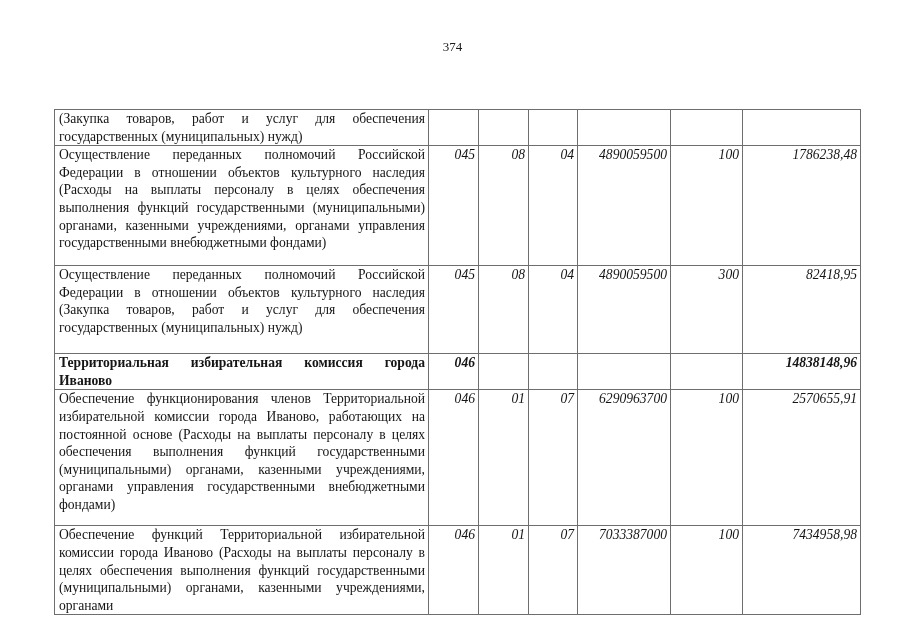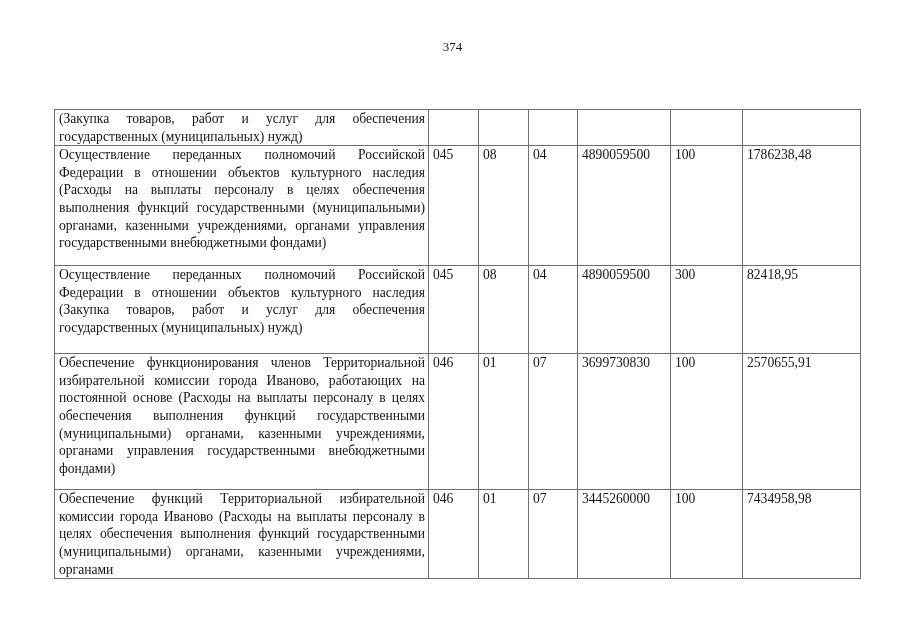--- a/index.html
+++ b/index.html
@@ -36,22 +36,23 @@
     padding: 0 3px 0 4px;
     font-size: 13.6px;
     line-height: 17.6px;
     overflow: hidden;
   }
   td.desc {
     text-align: justify;
     text-justify: inter-word;
   }
   td.num {
-    text-align: left;
+    text-align: right;
     padding: 0 1px;
+    font-style: italic;
   }
   tr.bold-row td { font-weight: bold; }
   td.desc.cut { text-align-last: justify; }
 </style>
 </head>
 <body>
 
 <div class="page">
 
   <div class="page-number">374</div>
@@ -87,34 +88,43 @@
       </tr>
       <tr style="height:88px">
         <td class="desc">Осуществление переданных полномочий Российской Федерации в отношении объектов культурного наследия (Закупка товаров, работ и услуг для обеспечения государственных (муниципальных) нужд)</td>
         <td class="num">045</td>
         <td class="num">08</td>
         <td class="num">04</td>
         <td class="num">4890059500</td>
         <td class="num">300</td>
         <td class="num">82418,95</td>
       </tr>
+      <tr class="bold-row" style="height:35px">
+        <td class="desc">Территориальная избирательная комиссия города Иваново</td>
+        <td class="num">046</td>
+        <td class="num"></td>
+        <td class="num"></td>
+        <td class="num"></td>
+        <td class="num"></td>
+        <td class="num">14838148,96</td>
+      </tr>
       <tr style="height:136px">
         <td class="desc">Обеспечение функционирования членов Территориальной избирательной комиссии города Иваново, работающих на постоянной основе (Расходы на выплаты персоналу в целях обеспечения выполнения функций государственными (муниципальными) органами, казенными учреждениями, органами управления государственными внебюджетными фондами)</td>
         <td class="num">046</td>
         <td class="num">01</td>
         <td class="num">07</td>
-        <td class="num">3699730830</td>
+        <td class="num">6290963700</td>
         <td class="num">100</td>
         <td class="num">2570655,91</td>
       </tr>
       <tr style="height:86px">
         <td class="desc cut">Обеспечение функций Территориальной избирательной комиссии города Иваново (Расходы на выплаты персоналу в целях обеспечения выполнения функций государственными (муниципальными) органами, казенными учреждениями, органами</td>
         <td class="num">046</td>
         <td class="num">01</td>
         <td class="num">07</td>
-        <td class="num">3445260000</td>
+        <td class="num">7033387000</td>
         <td class="num">100</td>
         <td class="num">7434958,98</td>
       </tr>
     </tbody>
   </table>
 
 </div>
 
 </body></html>

